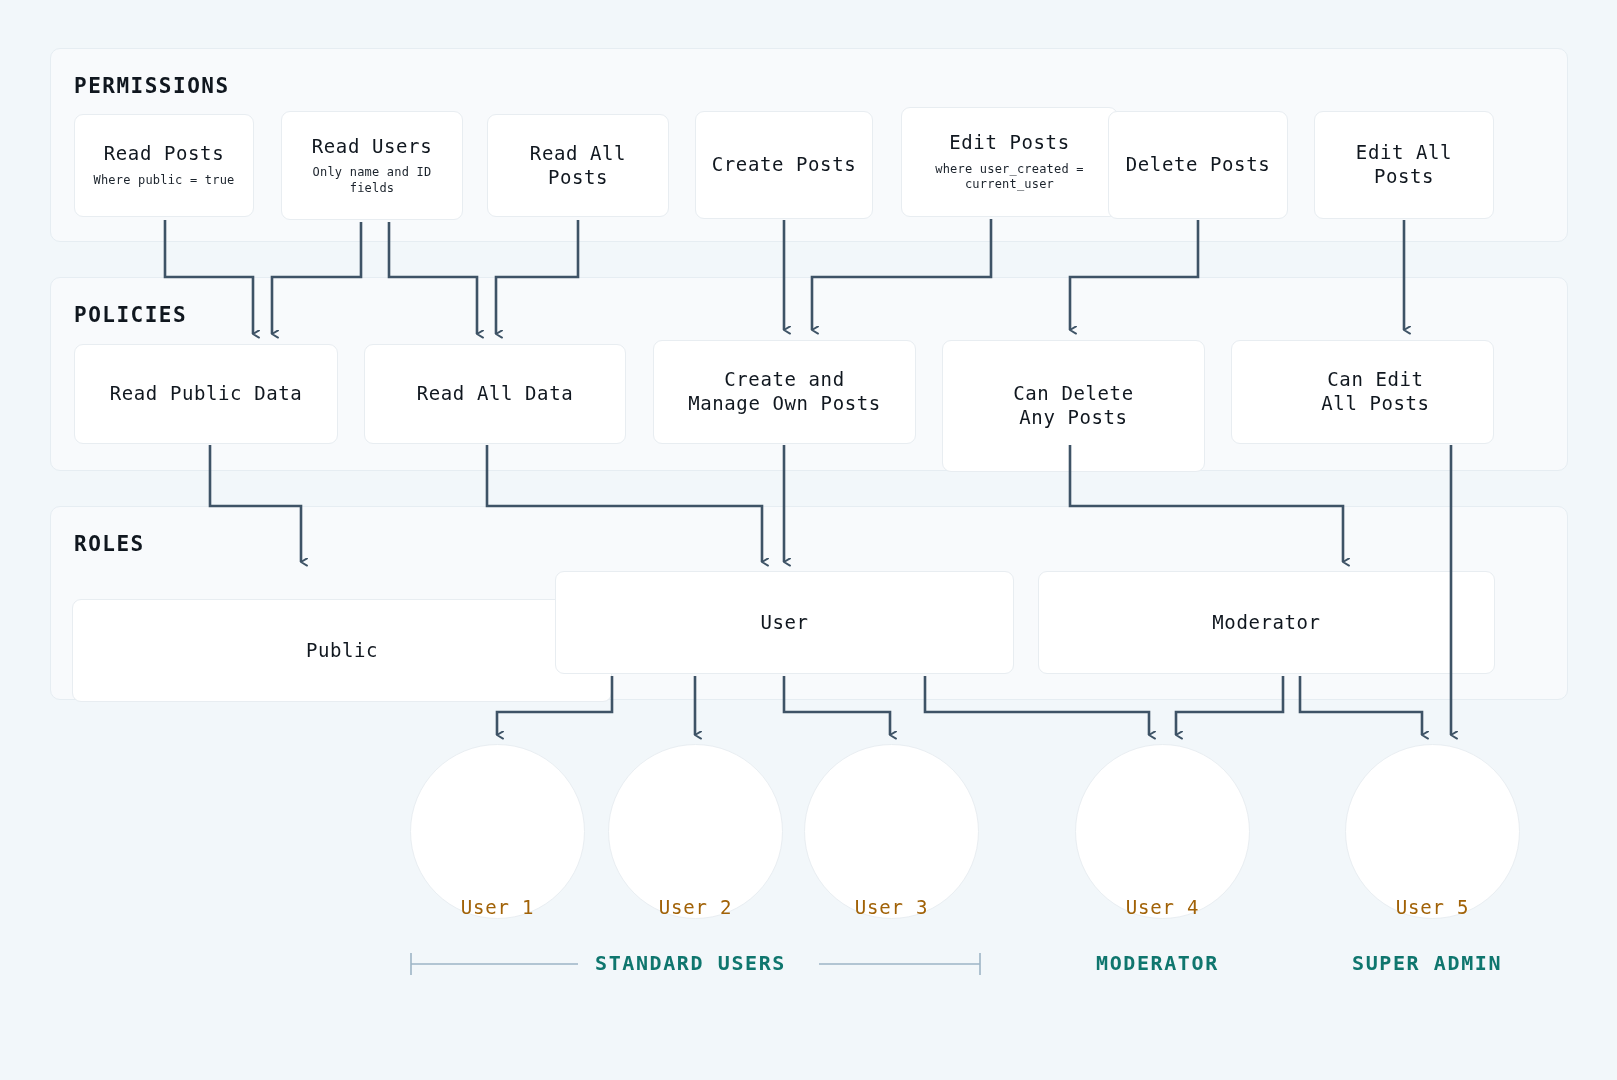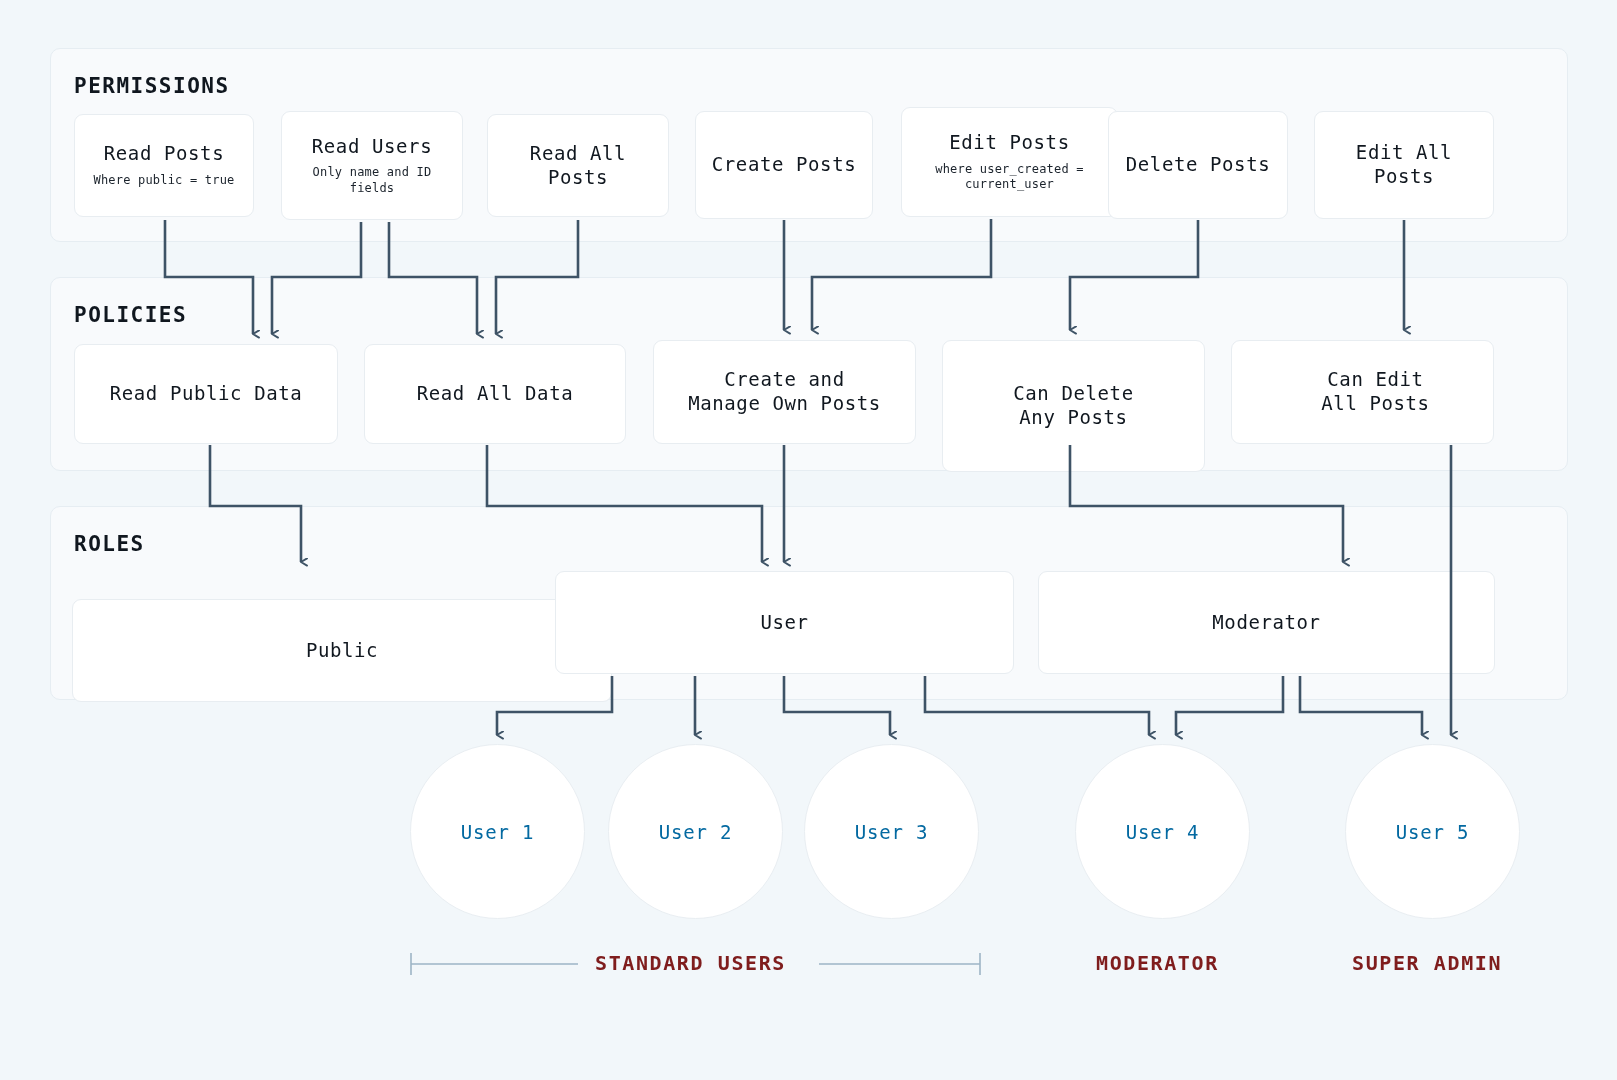--- a/index.html
+++ b/index.html
@@ -61,31 +61,31 @@
   }
   .role .ttl{font-size:19px;}
 
   
   .user{
     position:absolute;
     background:#ffffff;
     border:1px solid #e9eef2;
     border-radius:50%;
     box-sizing:border-box;
-    display:flex;align-items:center;justify-content:center;
-    font-size:19px;letter-spacing:.8px;color:#0369a1;
+    display:flex;align-items:flex-end;justify-content:center;
+    font-size:19px;letter-spacing:.8px;color:#a16207;
   }
 
   
   .grp-label{
     position:absolute;
     font-size:20px;
     font-weight:700;
     letter-spacing:1.6px;
-    color:#7f1d1d;
+    color:#0f766e;
     text-align:center;
     white-space:nowrap;
   }
 
   
   #wires{position:absolute;left:0;top:0;width:1617px;height:1080px;pointer-events:none;}
   #brackets{position:absolute;left:0;top:0;width:1617px;height:1080px;pointer-events:none;}
 </style>
 </head>
 <body>

